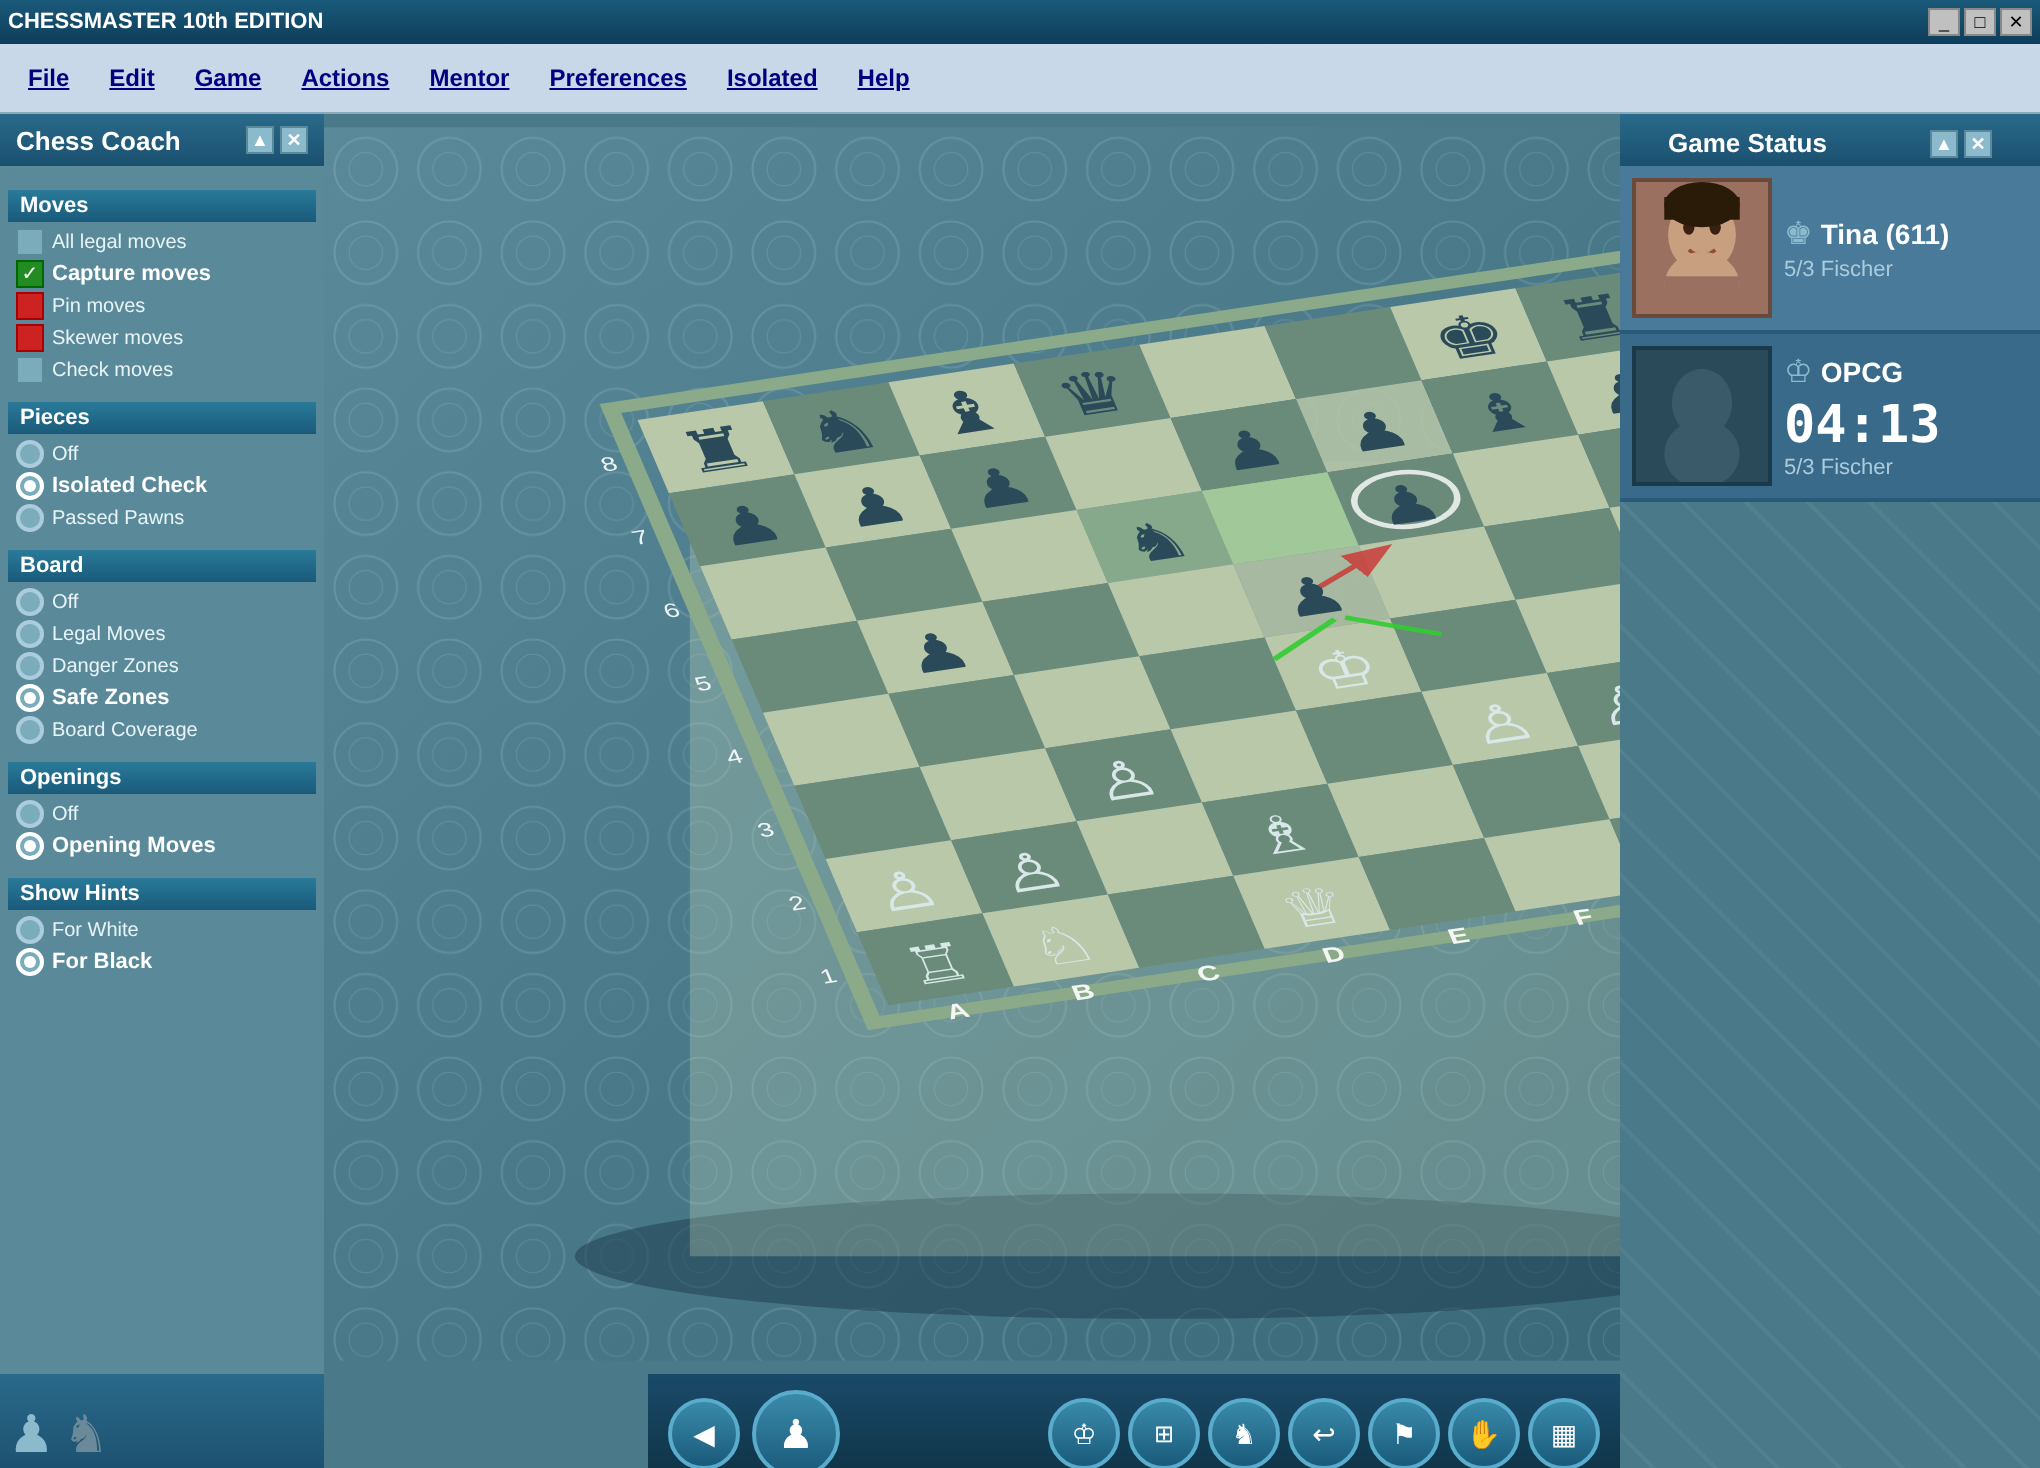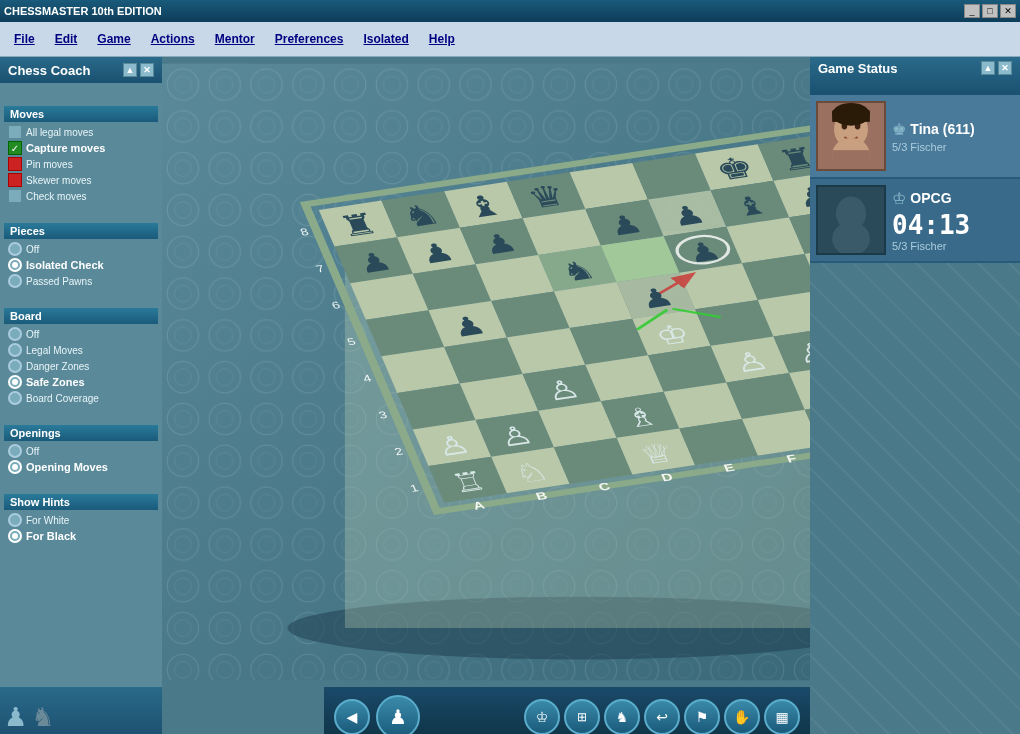--- a/index.html
+++ b/index.html
@@ -115,21 +115,21 @@
       overflow-y: auto;
     }
 
     .section-header {
       background: linear-gradient(to bottom, #2a7a9a, #1a5a7a);
       color: white;
       font-size: 11px;
       font-weight: bold;
       padding: 2px 6px;
       margin-bottom: 2px;
-      margin-top: 19px;
+      margin-top: 8px;
     }
 
     .coach-item {
       display: flex;
       align-items: center;
       gap: 4px;
       padding: 1px 4px;
       color: white;
       font-size: 11px;
     }
@@ -277,25 +277,25 @@
       flex-shrink: 0;
       display: flex;
       flex-direction: column;
     }
 
     #game-status-header {
       background: linear-gradient(to bottom, #2a6a8a, #1a5070);
       color: white;
       font-size: 13px;
       font-weight: bold;
-      padding: 4px 8px;
-      display: flex;
-      align-items: flex-start;
+      padding: 4px 24px;
+      display: flex;
+      align-items: flex-end;
       justify-content: space-between;
-      height: 38px;
+      height: 26px;
     }
 
     #player-top {
       background: #4a7a9a;
       padding: 6px;
       display: flex;
       align-items: center;
       gap: 6px;
       border-bottom: 2px solid #2a5a7a;
     }

